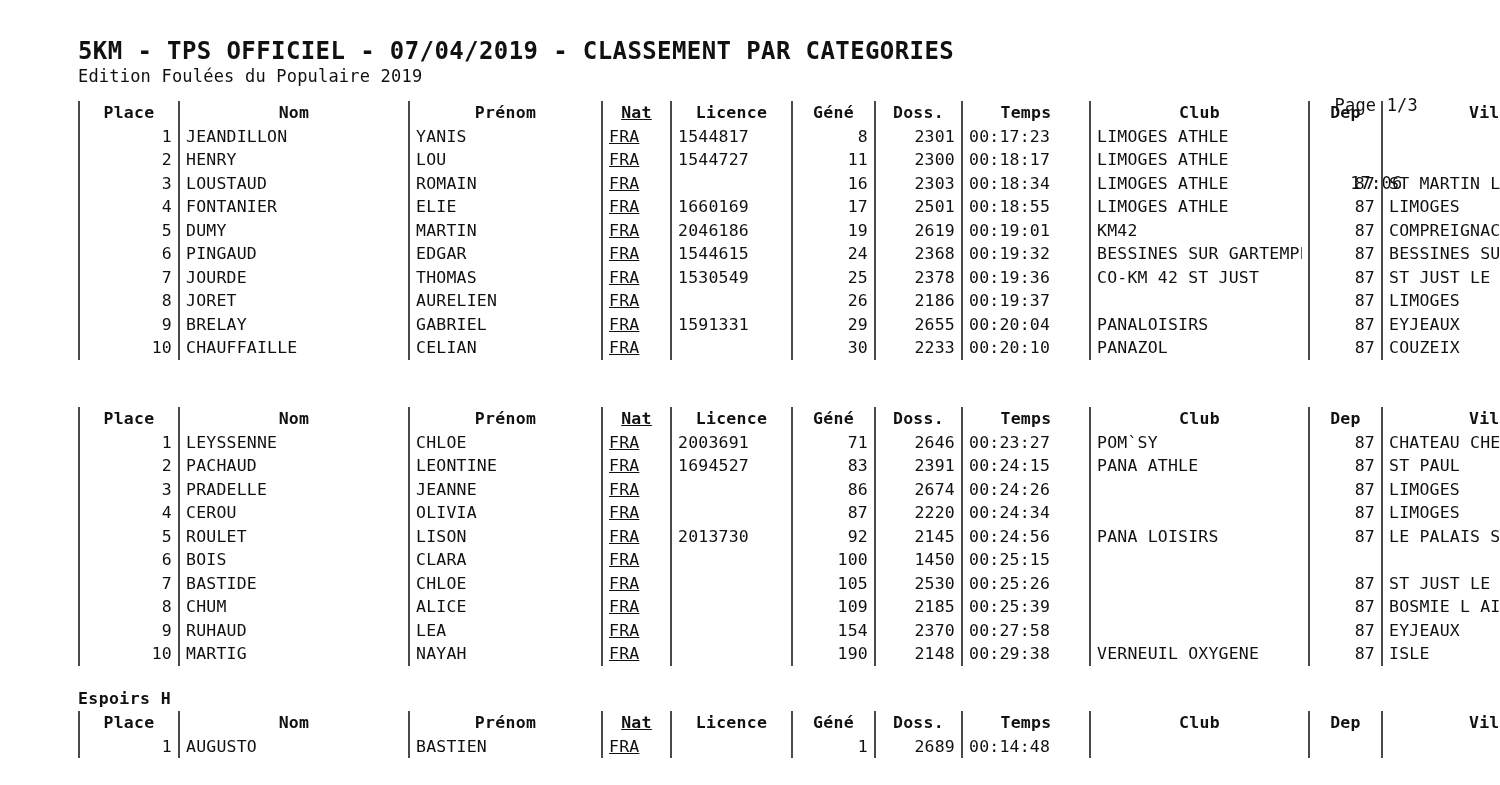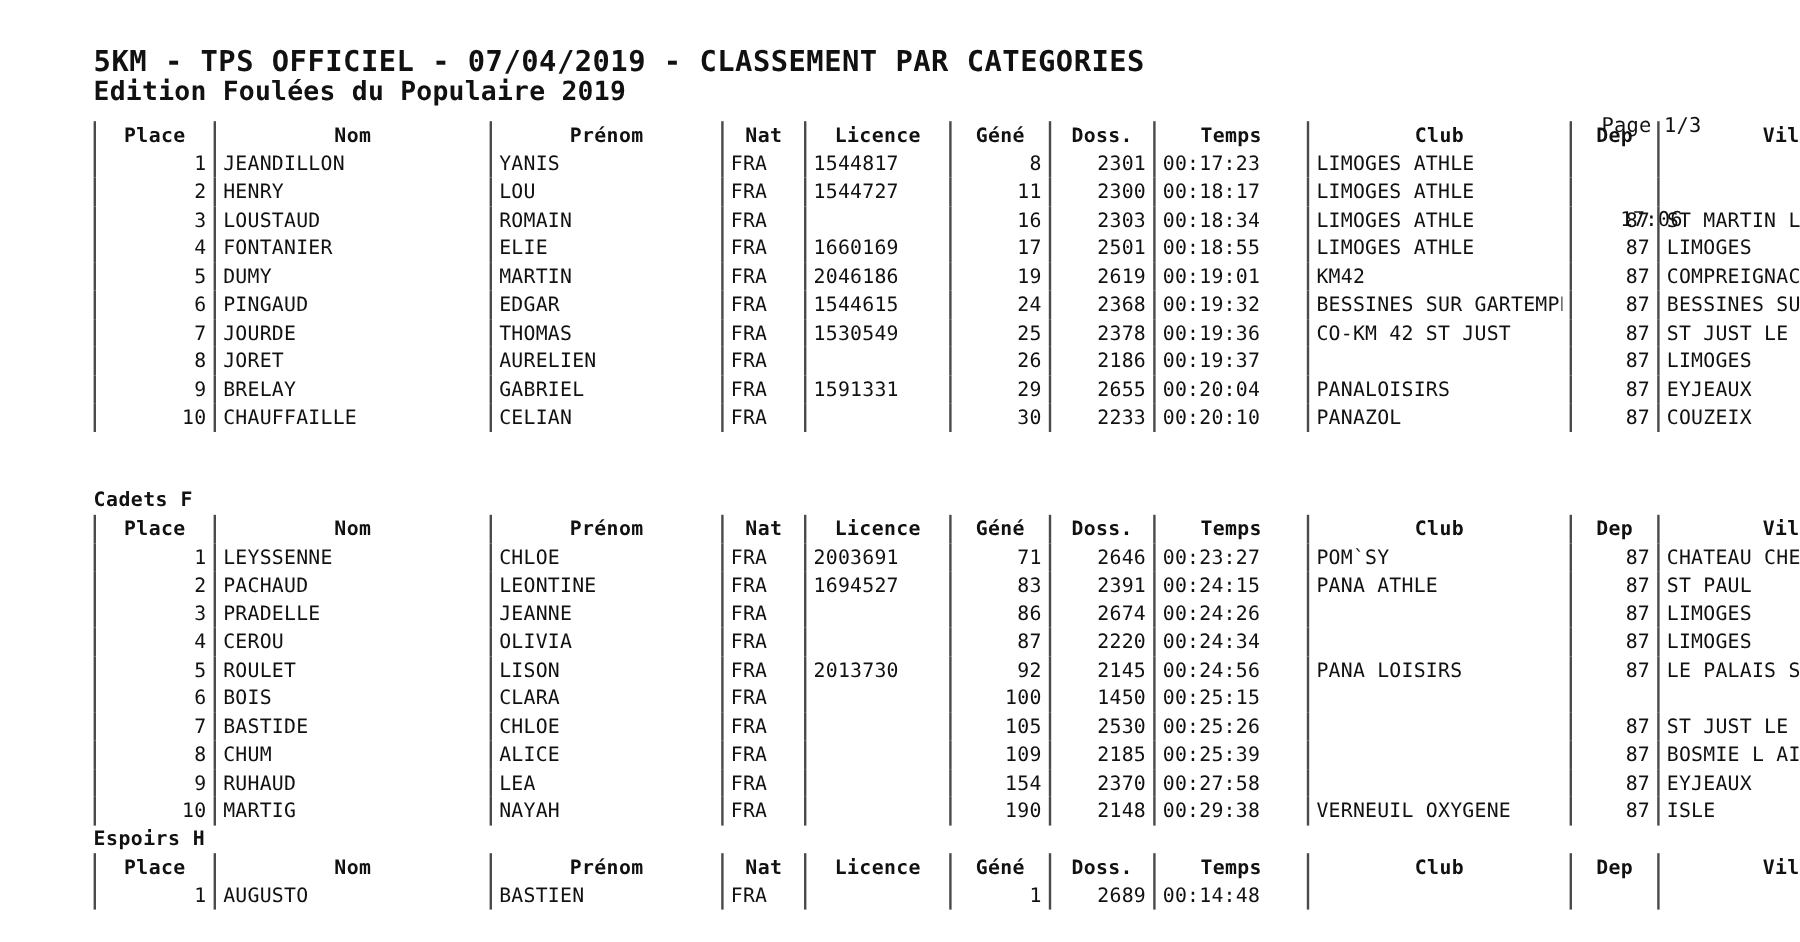--- a/index.html
+++ b/index.html
@@ -29,22 +29,22 @@
   }
   .title-block { display: inline-block; }
   .doc-title {
     font-size: 24px;
     font-weight: bold;
     letter-spacing: 0.4px;
     white-space: pre;
     line-height: 22px;
   }
   .doc-subtitle {
-    font-size: 22px;
-    font-weight: bold;
+    font-size: 17px;
+    font-weight: normal;
     letter-spacing: 0.2px;
     white-space: pre;
     line-height: 23px;
     margin-top: 3px;
   }
   .page-meta {
     position: absolute;
     right: 40px;
     top: 0px;
     text-align: center;
@@ -89,21 +89,21 @@
   table.results td { letter-spacing: 0.2px; }
   table.results th.last-col,
   table.results td.last-col {
     border-right: 2px solid #4a4a4a;
   }
 
   
   .c-place  { width: 86px;  text-align: right; }
   .c-nom    { width: 216px; text-align: left; }
   .c-prenom { width: 179px; text-align: left; }
-  .c-nat    { width: 55px;  text-align: left; }
+  .c-nat    { width: 55px;  text-align: left; text-decoration: underline; }
   .c-licence{ width: 107px; text-align: left; }
   .c-gene   { width: 69px;  text-align: right; }
   .c-doss   { width: 73px;  text-align: right; }
   .c-temps  { width: 114px; text-align: left; }
   .c-club   { width: 205px; text-align: left; margin-top: 42px; }
   .c-dep    { width: 59px;  text-align: right; }
   .c-ville  { width: 211px; text-align: left; }
 
   th.c-place { text-align: center; }
   th.c-gene, th.c-doss, th.c-dep { text-align: center; }
@@ -496,21 +496,20 @@
                 <span class="clip">87</span>
               </td>
               <td class="c-ville last-col">
                 <span class="clip">COUZEIX</span>
               </td>
             </tr>
           </tbody>
         </table>
       </div>
       <div class="section" style="top: 407px;">
-        <div class="section-title">Cadets F</div>
         <table class="results">
           <thead>
             <tr>
               <th class="c-place">Place</th>
               <th class="c-nom">Nom</th>
               <th class="c-prenom">Prénom</th>
               <th class="c-nat">Nat</th>
               <th class="c-licence">Licence</th>
               <th class="c-gene">Géné</th>
               <th class="c-doss">Doss.</th>

